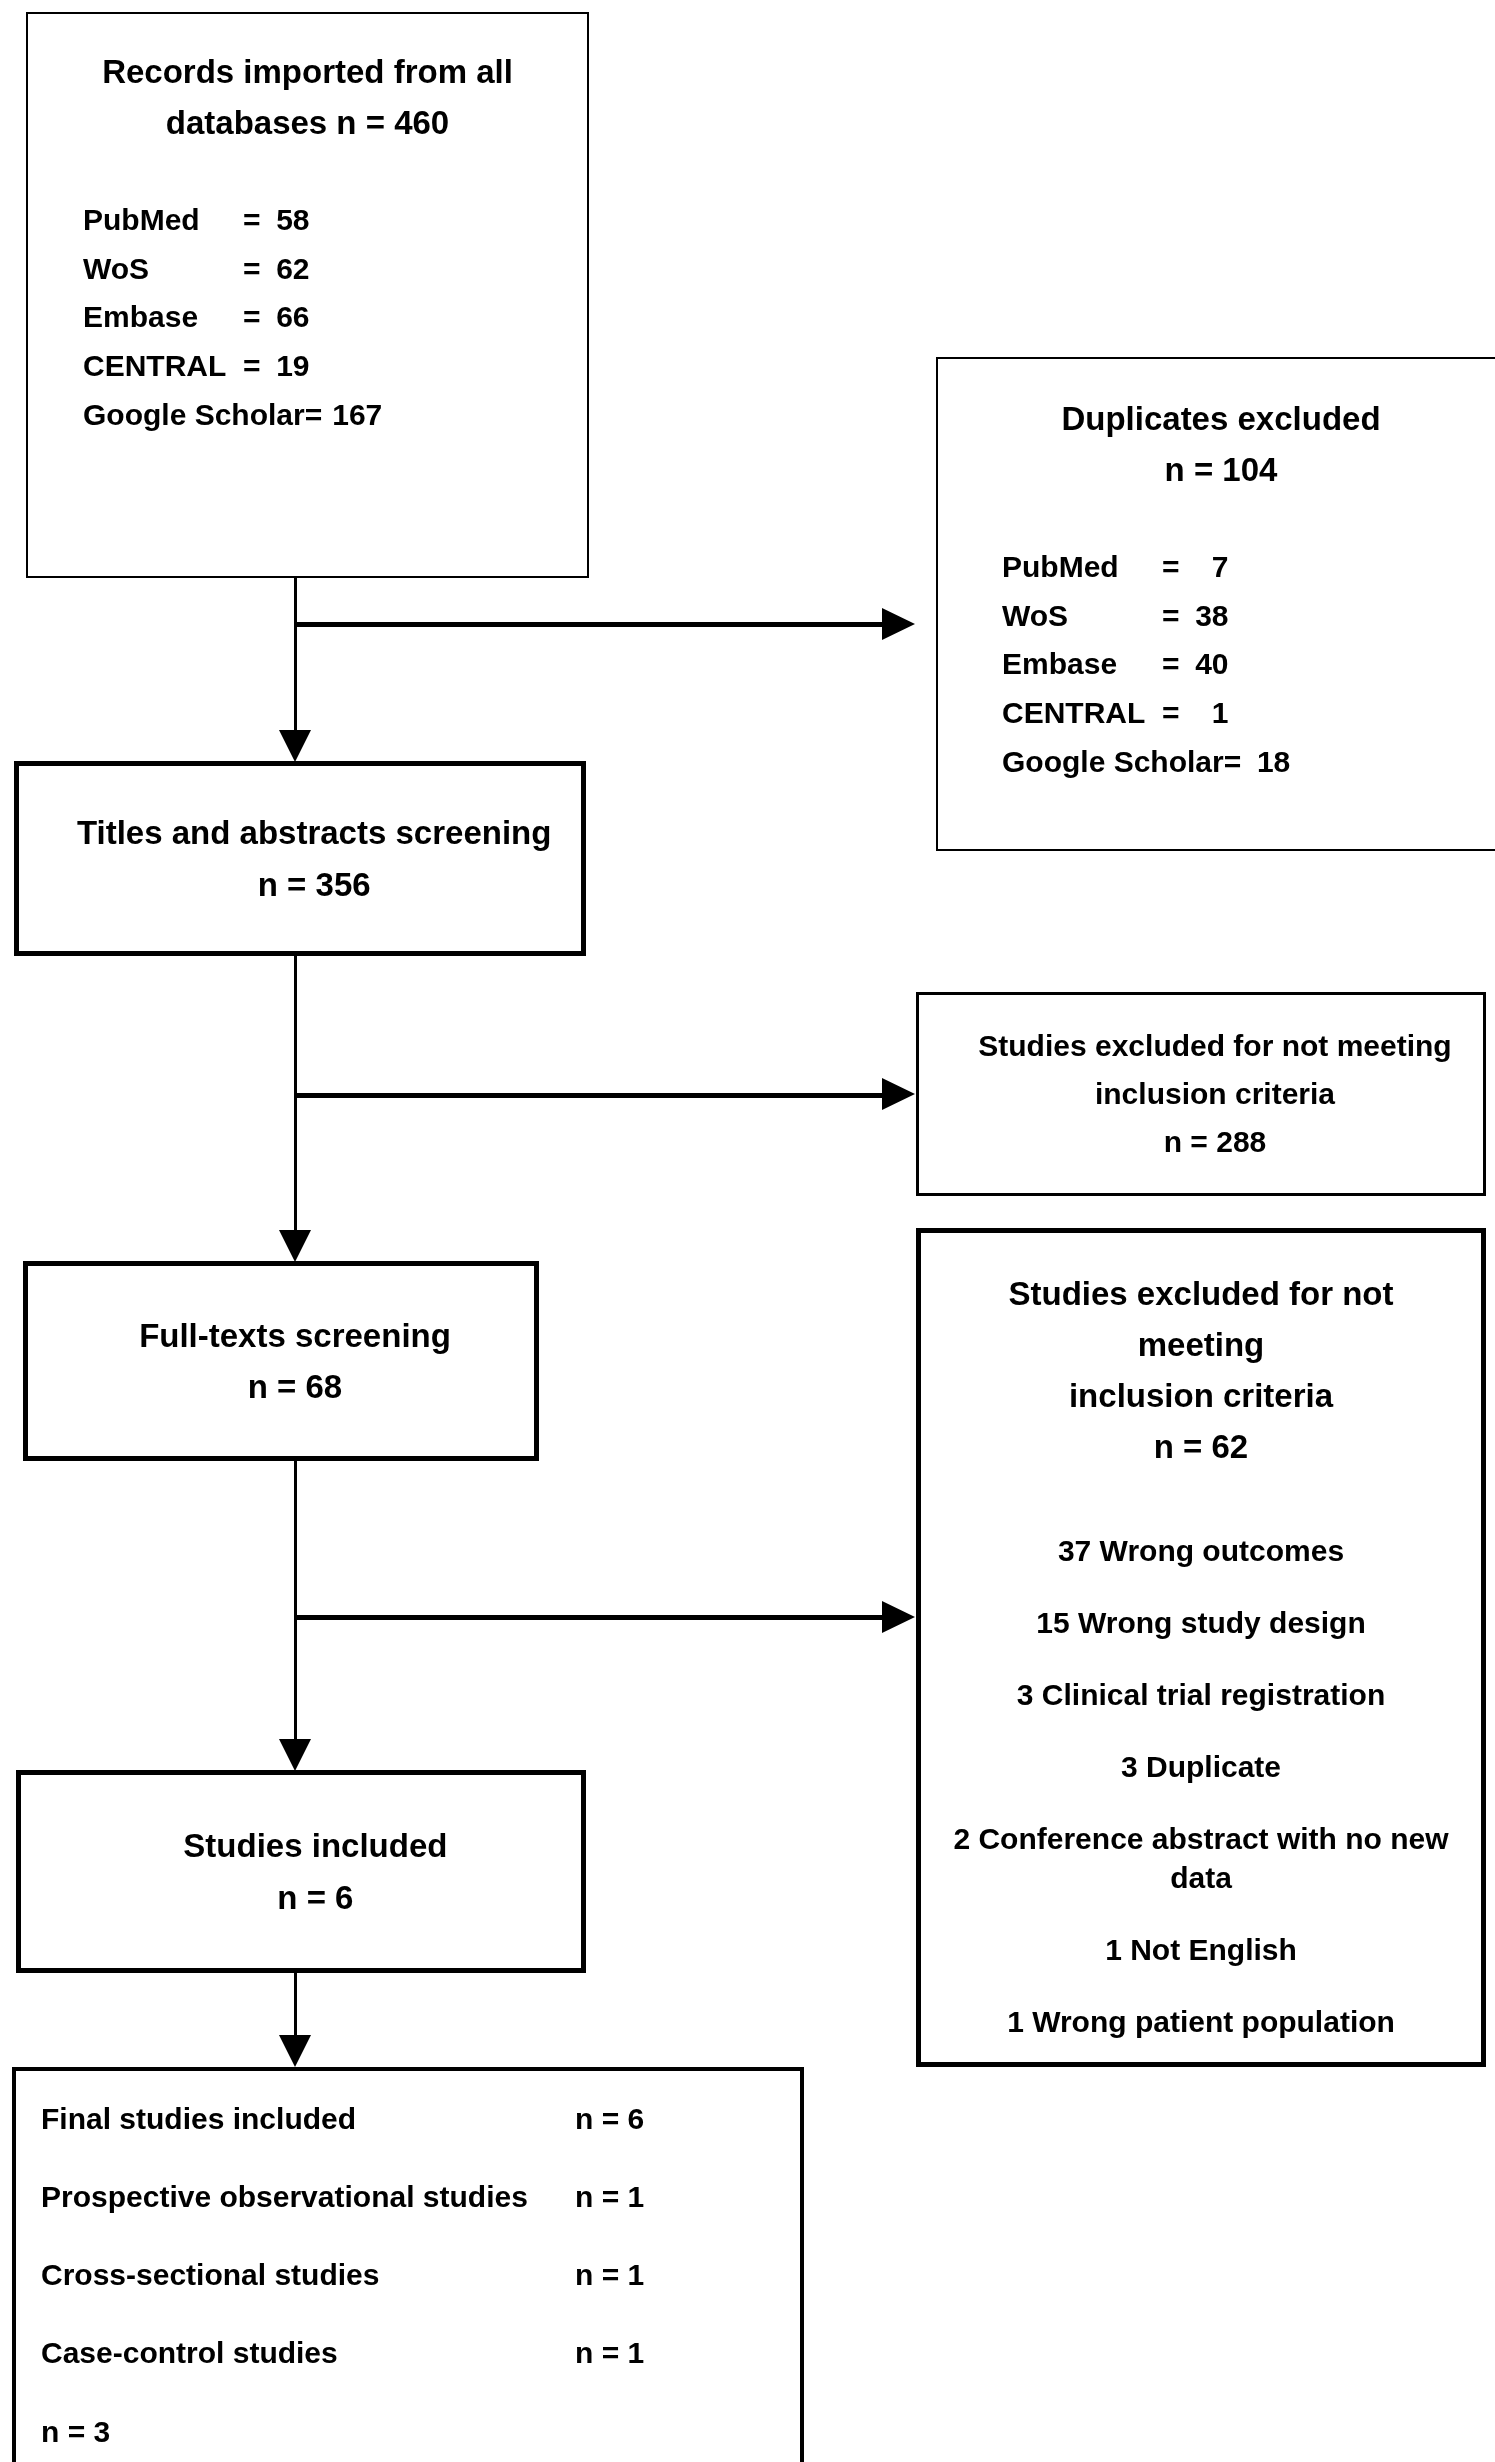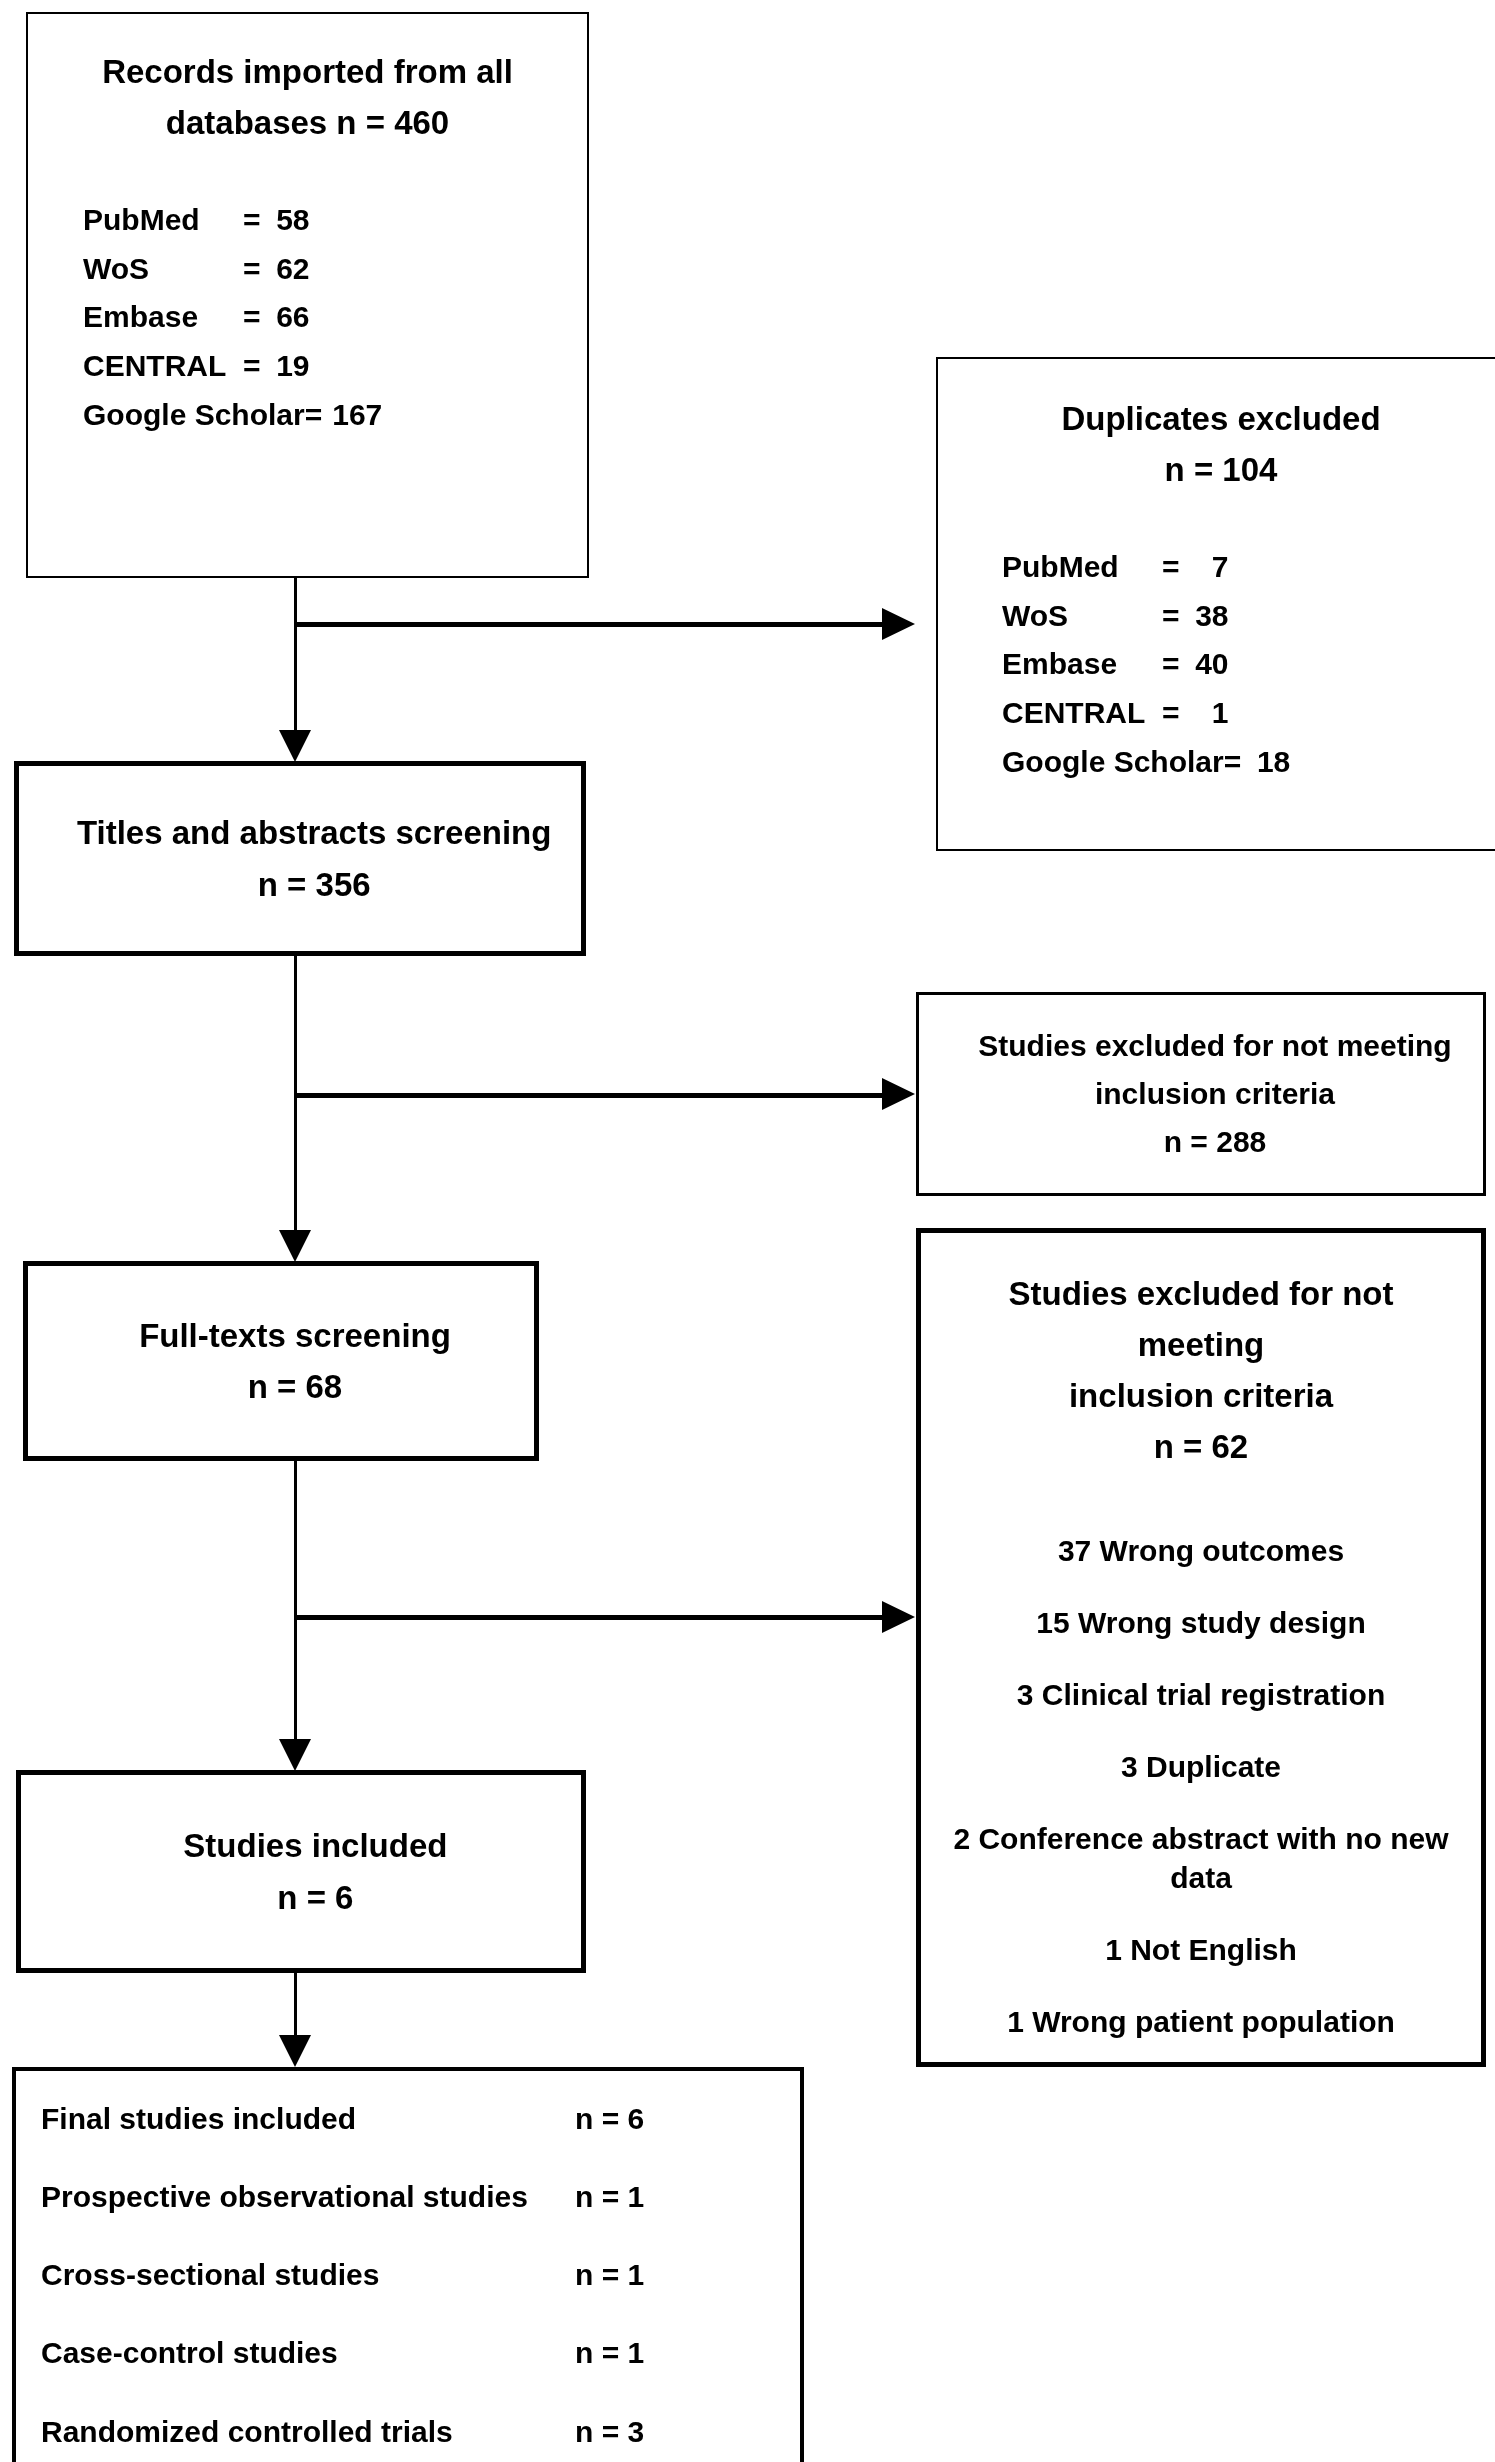--- a/index.html
+++ b/index.html
@@ -206,21 +206,20 @@
     </div>
     <div class="final-row">
       <span>Cross-sectional studies</span>
       <span>n = 1</span>
     </div>
     <div class="final-row">
       <span>Case-control studies</span>
       <span>n = 1</span>
     </div>
     <div class="final-row">
-      <span>Randomized controlled trials</span>
       <span>n = 3</span>
     </div>
   </div>
 
   <div class="line vline v1"></div>
   <div class="arrow-down a1"></div>
   <div class="line hline h1"></div>
   <div class="arrow-right ar1"></div>
 
   <div class="line vline v2"></div>

